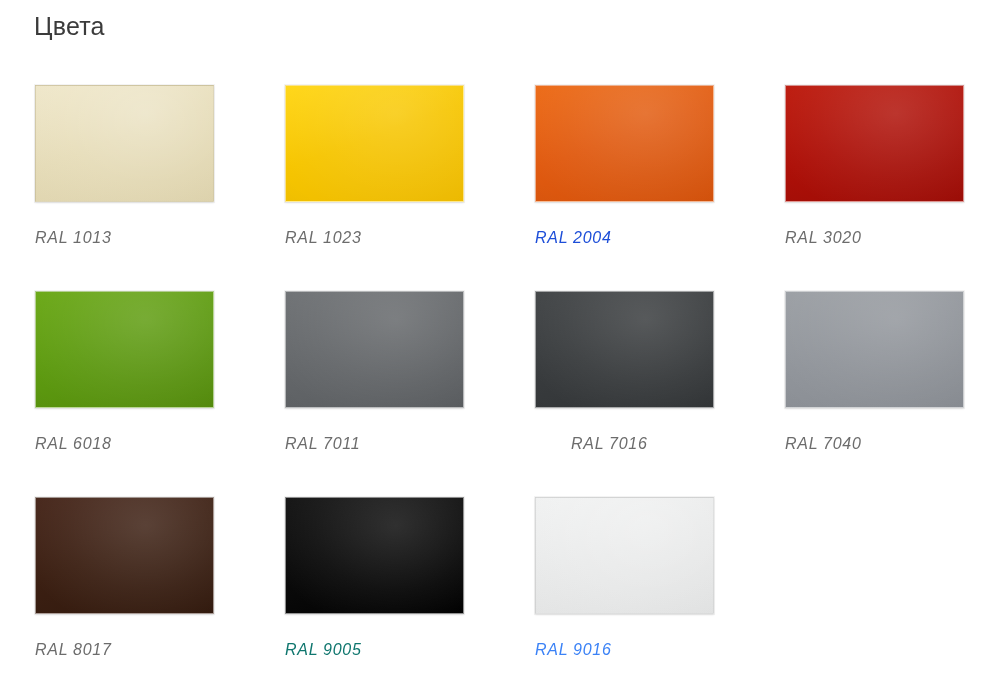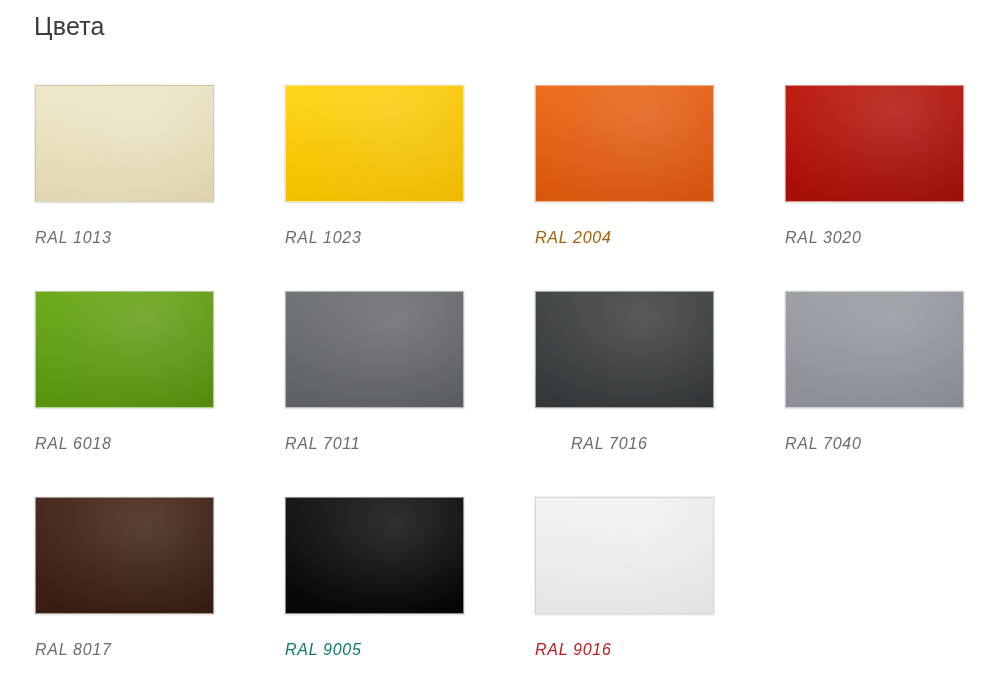--- a/index.html
+++ b/index.html
@@ -116,21 +116,21 @@
       <div class="swatch-cell">
         <div class="swatch-chip light-chip" style="background: linear-gradient(160deg, rgb(239, 231, 201) 0%, rgb(230, 220, 183) 46%, rgb(221, 210, 171) 100%);"></div>
         <div class="swatch-label" style="color: rgb(108, 108, 108);">RAL 1013</div>
       </div>
       <div class="swatch-cell">
         <div class="swatch-chip" style="background: linear-gradient(160deg, rgb(255, 214, 22) 0%, rgb(246, 197, 0) 46%, rgb(236, 185, 0) 100%);"></div>
         <div class="swatch-label" style="color: rgb(108, 108, 108);">RAL 1023</div>
       </div>
       <div class="swatch-cell">
         <div class="swatch-chip" style="background: linear-gradient(160deg, rgb(236, 106, 22) 0%, rgb(224, 90, 16) 46%, rgb(209, 80, 10) 100%);"></div>
-        <div class="swatch-label" style="color: #a16207;">RAL 2004</div>
+        <div class="swatch-label" style="color: #1d4ed8;">RAL 2004</div>
       </div>
       <div class="swatch-cell">
         <div class="swatch-chip" style="background: linear-gradient(160deg, rgb(189, 26, 13) 0%, rgb(173, 16, 8) 46%, rgb(154, 11, 5) 100%);"></div>
         <div class="swatch-label" style="color: rgb(108, 108, 108);">RAL 3020</div>
       </div>
       <div class="swatch-cell">
         <div class="swatch-chip" style="background: linear-gradient(160deg, rgb(106, 168, 22) 0%, rgb(93, 154, 16) 46%, rgb(82, 137, 11) 100%);"></div>
         <div class="swatch-label" style="color: rgb(108, 108, 108);">RAL 6018</div>
       </div>
       <div class="swatch-cell">
@@ -148,17 +148,17 @@
       <div class="swatch-cell">
         <div class="swatch-chip" style="background: linear-gradient(160deg, rgb(70, 38, 26) 0%, rgb(59, 31, 18) 46%, rgb(49, 25, 13) 100%);"></div>
         <div class="swatch-label" style="color: rgb(108, 108, 108);">RAL 8017</div>
       </div>
       <div class="swatch-cell">
         <div class="swatch-chip" style="background: linear-gradient(160deg, rgb(19, 19, 19) 0%, rgb(10, 10, 10) 46%, rgb(0, 0, 0) 100%);"></div>
         <div class="swatch-label" style="color: #0f766e;">RAL 9005</div>
       </div>
       <div class="swatch-cell">
         <div class="swatch-chip light-chip" style="background: linear-gradient(160deg, rgb(241, 242, 242) 0%, rgb(233, 234, 234) 46%, rgb(225, 226, 226) 100%);"></div>
-        <div class="swatch-label" style="color: #b91c1c;">RAL 9016</div>
+        <div class="swatch-label" style="color: #3b82f6;">RAL 9016</div>
       </div>
     </div>
 
 </div>
 
 </body></html>

